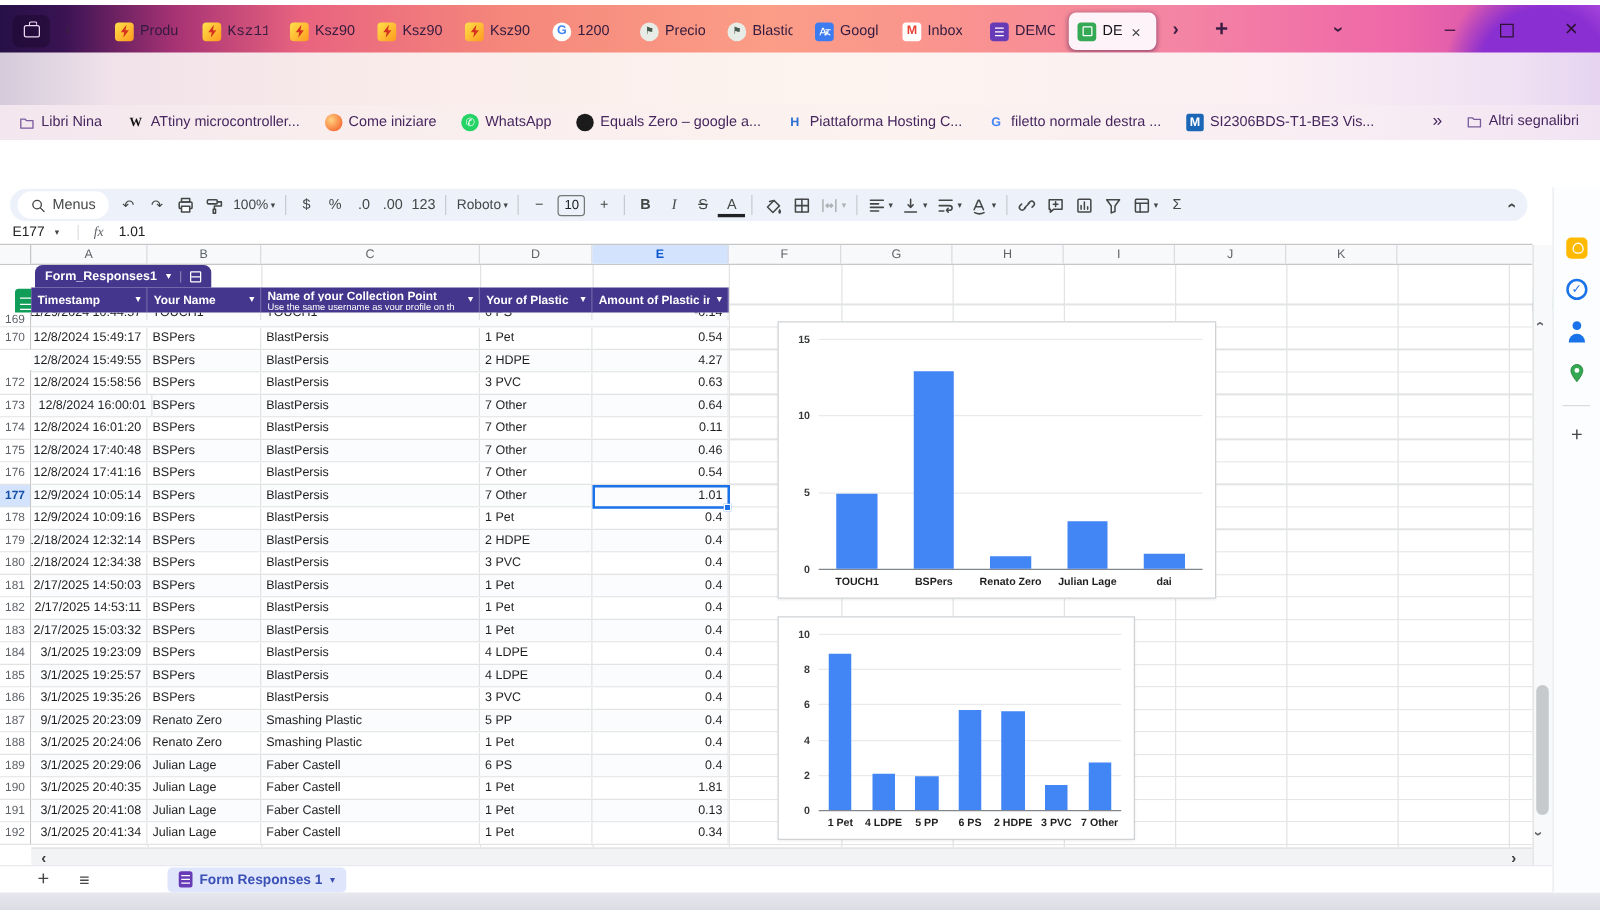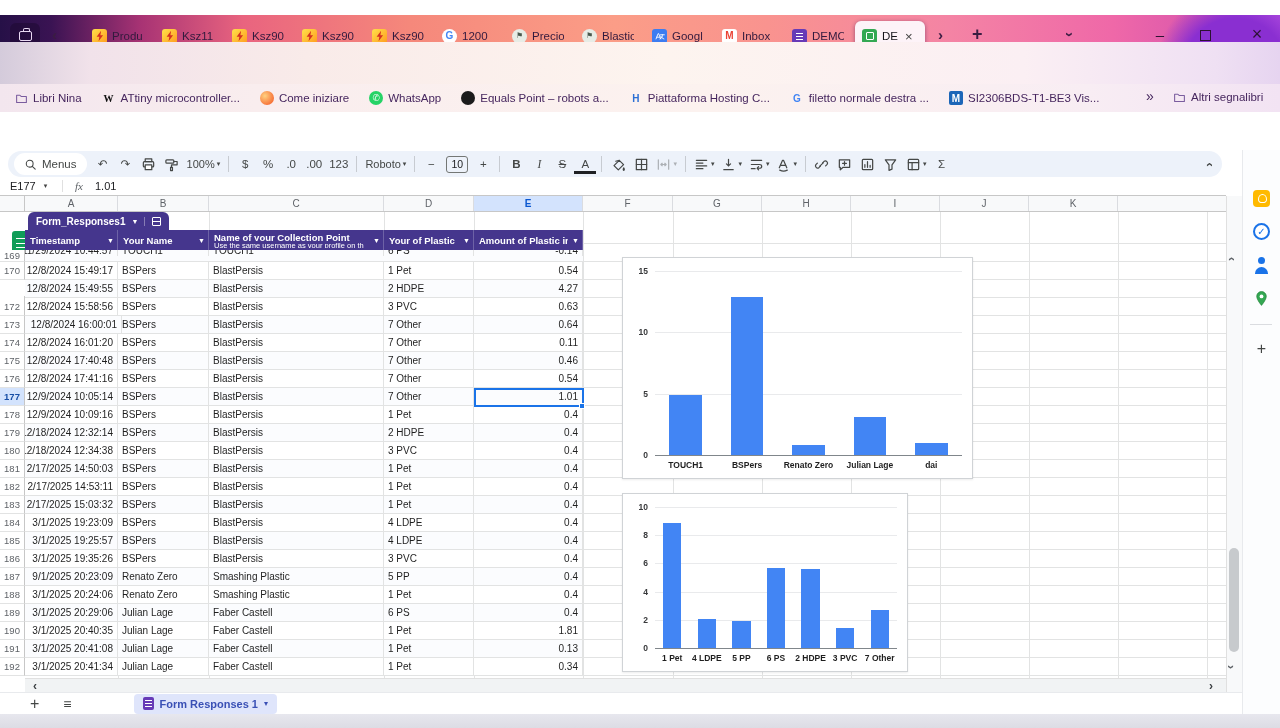--- a/index.html
+++ b/index.html
@@ -4,21 +4,21 @@
 <style>
 *{box-sizing:border-box}
 html,body{margin:0;padding:0}
 body{font-family:"Liberation Sans","DejaVu Sans",sans-serif;background:#888}
 #stage{position:relative;width:1280px;height:728px;background:#fff;overflow:hidden}
 .abs{position:absolute}
 .flex{display:flex;align-items:center}
 svg{display:block}
 
 
-#tabbar{left:0;top:15px;width:1280px;height:42px;
+#tabbar{left:0;top:4px;width:1280px;height:42px;
  background:
  radial-gradient(circle at 1235px 55px,#8a2fd1 0 52px,rgba(138,47,209,0) 80px),
  radial-gradient(circle at 1280px -8px,#b44fe0 0 40px,rgba(180,79,224,0) 70px),
  linear-gradient(90deg,#261047 0%,#3a1353 4%,#a83374 11%,#e9647f 19%,#f5887b 32%,#fb9d87 48%,#f9938f 60%,#f484a4 74%,#ef68a8 87%,#d453ae 96%,#a53ec4 100%)}
 .tab{position:absolute;top:6px;height:30px;display:flex;align-items:center;gap:5px;padding:0 7px;border-radius:6px;color:#331a3e;font-size:11.5px;white-space:nowrap;overflow:hidden}
 .tab.active{background:#fdf3f8;box-shadow:0 1px 4px rgba(40,0,60,.45);color:#15141a}
 .fav{width:15px;height:15px;border-radius:3px;flex:0 0 auto;display:flex;align-items:center;justify-content:center;font-size:10px;font-weight:bold;line-height:1}
 .tab .close{font-size:13px;color:#444;margin-left:2px}
 .winbtn{color:#2c1233;font-size:15px;width:30px;text-align:center}
 .chev{color:#3a1d42;font-size:15px;font-weight:bold}
@@ -154,21 +154,21 @@
             </svg>
           </span>
           <span style="overflow: hidden;">Produ</span>
         </div>
         <div class="tab" style="left: 155px; width: 66px;">
           <span class="fav" style="background: linear-gradient(135deg, rgb(255, 225, 74), rgb(255, 154, 31));">
             <svg width="12" height="12" viewBox="0 0 16 16" fill="none" stroke="#444746" stroke-width="1.3" stroke-linecap="round" stroke-linejoin="round">
               <path d="M9.5 1L3.5 9h3.6l-1 6 6-8H8.5z" fill="#d63020" stroke="none"></path>
             </svg>
           </span>
-          <span style="overflow: hidden;">Ksz11</span>
+          <span style="overflow: hidden; font-family: Liberation Mono, monospace;">Ksz11</span>
         </div>
         <div class="tab" style="left: 225px; width: 66px;">
           <span class="fav" style="background: linear-gradient(135deg, rgb(255, 225, 74), rgb(255, 154, 31));">
             <svg width="12" height="12" viewBox="0 0 16 16" fill="none" stroke="#444746" stroke-width="1.3" stroke-linecap="round" stroke-linejoin="round">
               <path d="M9.5 1L3.5 9h3.6l-1 6 6-8H8.5z" fill="#d63020" stroke="none"></path>
             </svg>
           </span>
           <span style="overflow: hidden;">Ksz90</span>
         </div>
         <div class="tab" style="left: 295px; width: 66px;">
@@ -317,21 +317,21 @@
         <div class="bm">
           <span class="bmfav" style="background: radial-gradient(circle at 35% 35%, rgb(255, 209, 128), rgb(244, 81, 30)); border-radius: 50%;"></span>
           <span>Come iniziare</span>
         </div>
         <div class="bm">
           <span class="bmfav" style="background: rgb(37, 211, 102); border-radius: 50%; color: rgb(255, 255, 255); font-size: 9px;">✆</span>
           <span>WhatsApp</span>
         </div>
         <div class="bm">
           <span class="bmfav" style="background: rgb(27, 27, 27); border-radius: 50%;"></span>
-          <span>Equals Point – robots a...</span>
+          <span>Equals Zero – google a...</span>
         </div>
         <div class="bm">
           <span class="bmfav" style="color: rgb(43, 111, 212);">H</span>
           <span>Piattaforma Hosting C...</span>
         </div>
         <div class="bm">
           <span class="bmfav" style="color: rgb(66, 133, 244);">G</span>
           <span>filetto normale destra ...</span>
         </div>
         <div class="bm">

